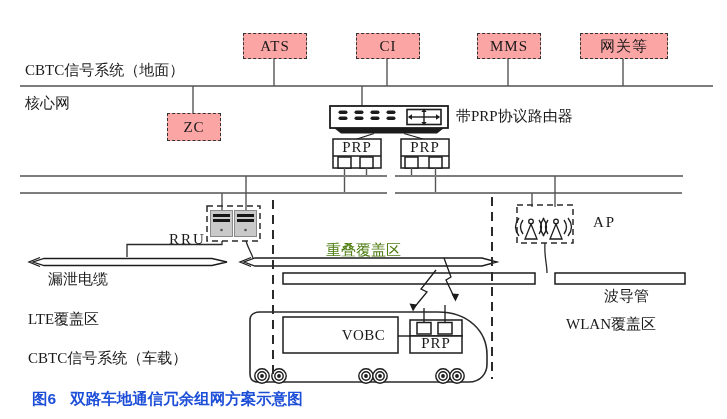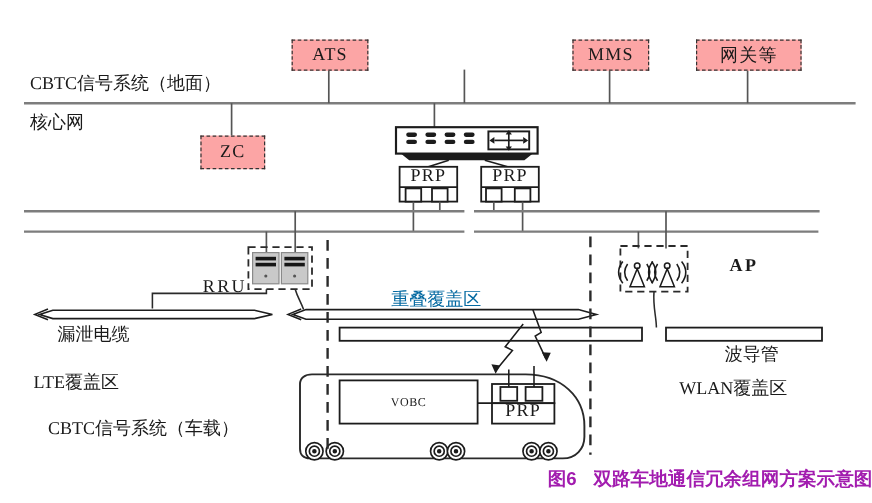--- a/index.html
+++ b/index.html
@@ -3,38 +3,38 @@
 <meta charset="utf-8">
 <style>
   html,body{margin:0;padding:0;background:#ffffff;}
   #stage{
     position:relative;width:727px;height:419px;background:#ffffff;
     font-family:"Liberation Serif","DejaVu Serif",serif;color:#1a1a1a;
     overflow:hidden;
   }
   #diagram-svg{position:absolute;left:0;top:0;}
   .lbl{position:absolute;font-size:15px;white-space:nowrap;line-height:1.1;}
-  .lbl.gray{color:#0369a1;}
+  .lbl.gray{color:#4d7c0f;}
   .dashed-box{
     position:absolute;border:1.6px dashed #333;background:#fca5a5;
     display:flex;align-items:center;justify-content:center;
     font-size:15px;letter-spacing:1px;
   }
   .node-text{
     position:absolute;display:flex;align-items:center;justify-content:center;
     font-size:15px;letter-spacing:1px;
   }
   .vobc-box{
     position:absolute;display:flex;flex-direction:column;align-items:center;justify-content:center;
-    font-size:10px;line-height:17px;letter-spacing:.5px;
+    font-size:15px;line-height:17px;letter-spacing:.5px;padding-left:23px;
   }
   .caption{
-    position:absolute;left:0;right:0;top:389px;text-align:right;
+    position:absolute;left:0;right:0;top:389px;text-align:left;
     font-family:"Liberation Sans","DejaVu Sans",sans-serif;
-    font-weight:bold;font-size:15.5px;color:#a21caf;
+    font-weight:bold;font-size:15.5px;color:#1d4ed8;padding-left:32px;
   }
   .caption .num{margin-right:14px;}
 </style>
 </head>
 <body>
 
 <div id="stage">
 
   <svg id="diagram-svg" width="727" height="419" viewBox="0 0 727 419">
 
@@ -210,20 +210,23 @@
 
     <g stroke="#2a2a2a" stroke-width="2" stroke-dasharray="9 6">
       <line x1="273" y1="200" x2="273" y2="379"></line>
       <line x1="492" y1="197" x2="492" y2="379"></line>
     </g>
   </svg>
 
   <div class="dashed-box" style="left:243px;top:33px;width:62px;height:24px;">
       <span>ATS</span>
     </div>
+  <div class="dashed-box" style="left:356px;top:33px;width:62px;height:24px;">
+      <span>CI</span>
+    </div>
   <div class="dashed-box" style="left:580px;top:33px;width:86px;height:24px;">
       <span>网关等</span>
     </div>
   <div class="dashed-box" style="left:477px;top:33px;width:62px;height:24px;">
       <span>MMS</span>
     </div>
   <div class="dashed-box" style="left:167px;top:113px;width:52px;height:26px;">
       <span>ZC</span>
     </div>
 
@@ -231,24 +234,25 @@
   <div class="node-text" style="left:401px;top:139px;width:48px;height:16px;">PRP</div>
   <div class="node-text" style="left:410px;top:335px;width:52px;height:17px;">PRP</div>
   <div class="vobc-box" style="left:283px;top:317px;width:115px;height:36px;">
     <span>VOBC</span>
   </div>
 
   <div class="lbl" style="left:25px;top:62px;">CBTC信号系统（地面）</div>
   <div class="lbl" style="left:25px;top:95px;">核心网</div>
   <div class="lbl" style="left:28px;top:271px;margin-left:20px;">漏泄电缆</div>
   <div class="lbl" style="left:28px;top:311px;">LTE覆盖区</div>
-  <div class="lbl" style="left:40px;top:350px;">CBTC信号系统（车载）</div>
+  <div class="lbl" style="left:28px;top:350px;">CBTC信号系统（车载）</div>
   <div class="lbl gray" style="left:326px;top:242px;">重叠覆盖区</div>
   <div class="lbl" style="left:604px;top:288px;">波导管</div>
   <div class="lbl" style="left:566px;top:316px;">WLAN覆盖区</div>
+  <div class="lbl" style="left:456px;top:108px;">带PRP协议路由器</div>
   <div class="lbl" style="left:169px;top:231px;letter-spacing:2px;font-family:Liberation Serif, serif;">RRU</div>
-  <div class="lbl" style="left:608px;top:214px;letter-spacing:2px;font-weight:bold;">AP</div>
+  <div class="lbl" style="left:593px;top:214px;letter-spacing:2px;">AP</div>
 
   <div class="caption">
     <span class="num">图6</span><span>双路车地通信冗余组网方案示意图</span>
   </div>
 
 </div>
 
 </body></html>

